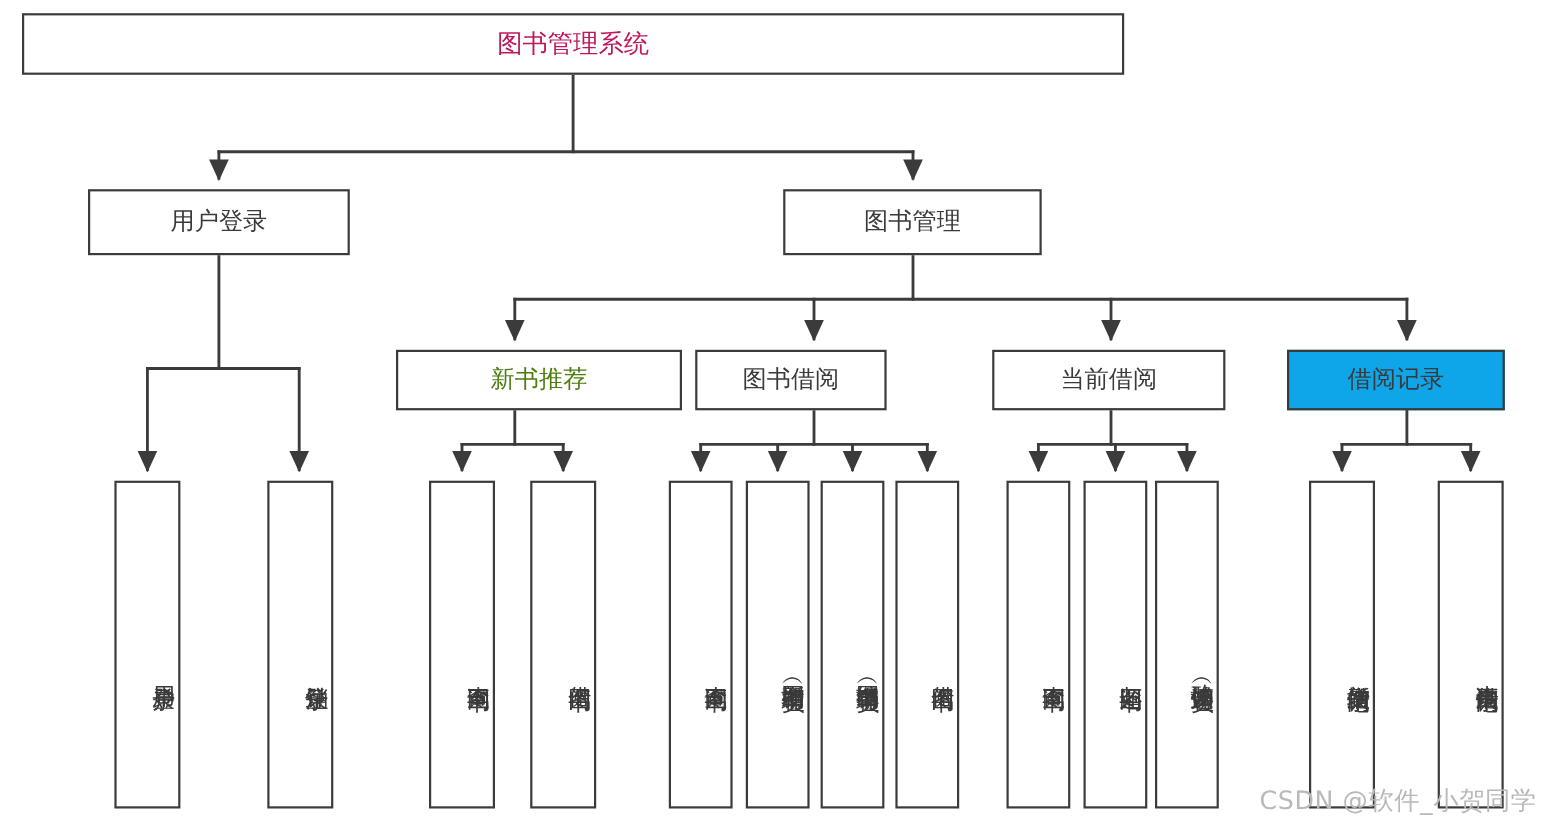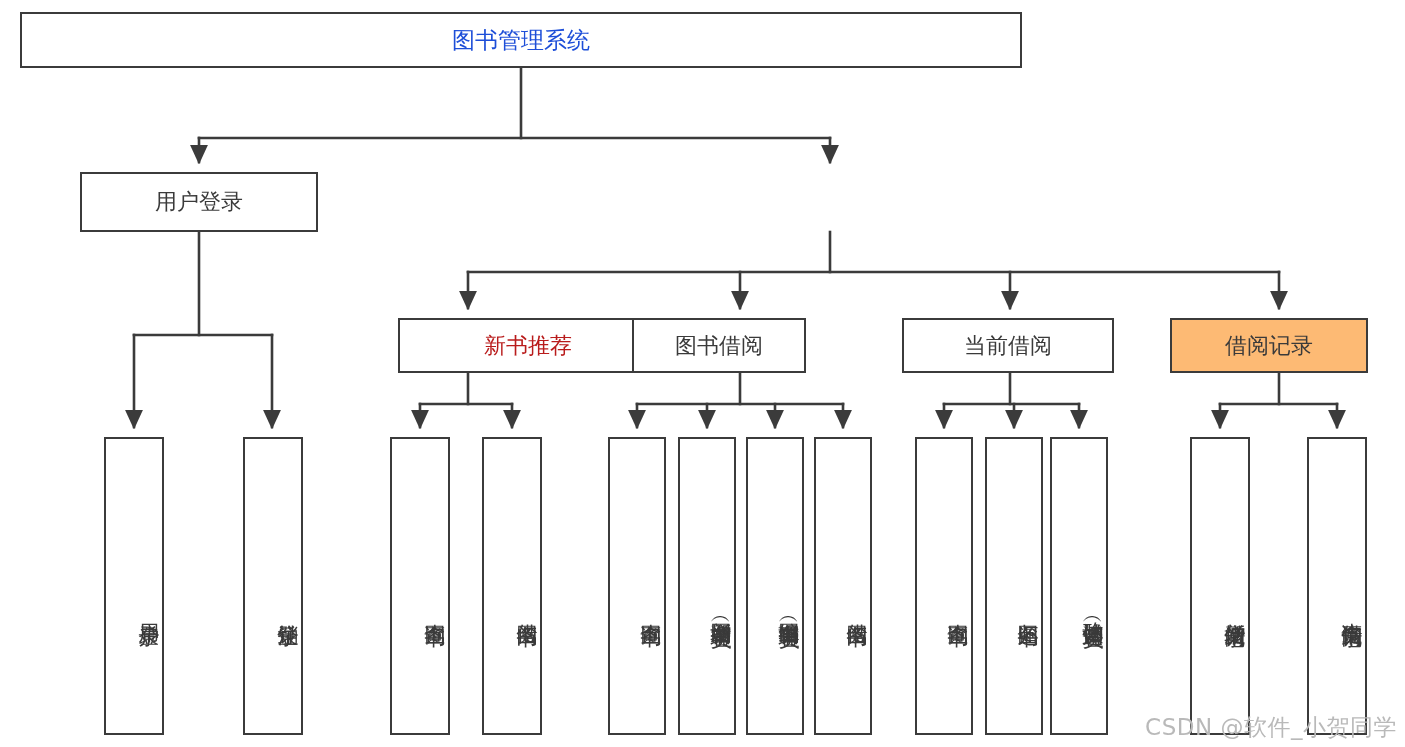--- a/index.html
+++ b/index.html
@@ -97,38 +97,41 @@
       <path d="M 1014 404 L 1014 427" marker-end="url(#arrow)"></path>
       <path d="M 1079 404 L 1079 427" marker-end="url(#arrow)"></path>
 
       <path d="M 1279 373 L 1279 404"></path>
       <path d="M 1220 404 L 1337 404"></path>
       <path d="M 1220 404 L 1220 427" marker-end="url(#arrow)"></path>
       <path d="M 1337 404 L 1337 427" marker-end="url(#arrow)"></path>
     </g>
   </svg>
 
-  <div class="node root" style="left: 20px; top: 12px; width: 1002px; height: 56px; border-color: rgb(59, 59, 59); background: rgb(255, 255, 255); color: #1d4ed8;">
+  <div class="node root" style="left: 20px; top: 12px; width: 1002px; height: 56px; border-color: rgb(59, 59, 59); background: rgb(255, 255, 255); color: #be185d;">
     <span class="label">图书管理系统</span>
   </div>
 
   <div class="node h" style="left: 80px; top: 172px; width: 238px; height: 60px; border-color: rgb(59, 59, 59); background: rgb(255, 255, 255); color: rgb(58, 58, 58);">
     <span class="label">用户登录</span>
   </div>
+  <div class="node h" style="left: 712px; top: 172px; width: 235px; height: 60px; border-color: rgb(59, 59, 59); background: rgb(255, 255, 255); color: rgb(58, 58, 58);">
+    <span class="label">图书管理</span>
+  </div>
 
-  <div class="node h" style="left: 360px; top: 318px; width: 260px; height: 55px; border-color: rgb(59, 59, 59); background: rgb(255, 255, 255); color: #b91c1c; margin-left: 38px;">
+  <div class="node h" style="left: 360px; top: 318px; width: 260px; height: 55px; border-color: rgb(59, 59, 59); background: rgb(255, 255, 255); color: #4d7c0f;">
     <span class="label">新书推荐</span>
   </div>
   <div class="node h" style="left: 632px; top: 318px; width: 174px; height: 55px; border-color: rgb(59, 59, 59); background: rgb(255, 255, 255); color: rgb(58, 58, 58);">
     <span class="label">图书借阅</span>
   </div>
   <div class="node h" style="left: 902px; top: 318px; width: 212px; height: 55px; border-color: rgb(59, 59, 59); background: rgb(255, 255, 255); color: rgb(58, 58, 58);">
     <span class="label">当前借阅</span>
   </div>
-  <div class="node h" style="left: 1170px; top: 318px; width: 198px; height: 55px; border-color: rgb(59, 59, 59); background: #fdba74; color: rgb(58, 58, 58);">
+  <div class="node h" style="left: 1170px; top: 318px; width: 198px; height: 55px; border-color: rgb(59, 59, 59); background: #0ea5e9; color: rgb(58, 58, 58);">
     <span class="label">借阅记录</span>
   </div>
 
   <div class="node v" style="left: 104px; top: 437px; width: 60px; height: 298px; border-color: rgb(59, 59, 59); background: rgb(255, 255, 255); color: rgb(58, 58, 58);">
     <span class="label">用户登录</span>
   </div>
   <div class="node v" style="left: 243px; top: 437px; width: 60px; height: 298px; border-color: rgb(59, 59, 59); background: rgb(255, 255, 255); color: rgb(58, 58, 58);">
     <span class="label">注销登录</span>
   </div>
   <div class="node v" style="left: 390px; top: 437px; width: 60px; height: 298px; border-color: rgb(59, 59, 59); background: rgb(255, 255, 255); color: rgb(58, 58, 58);">

